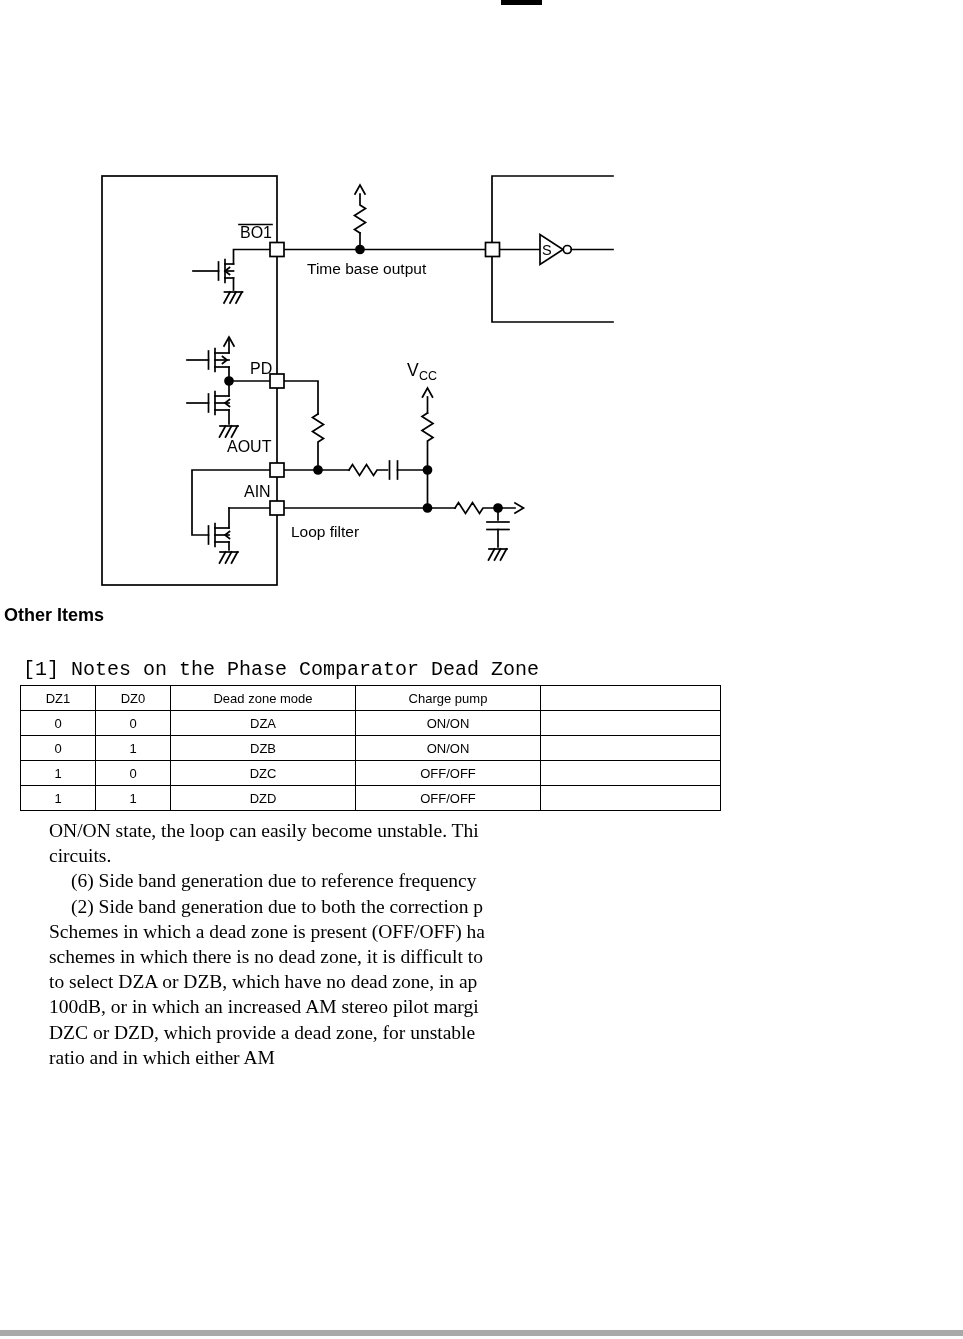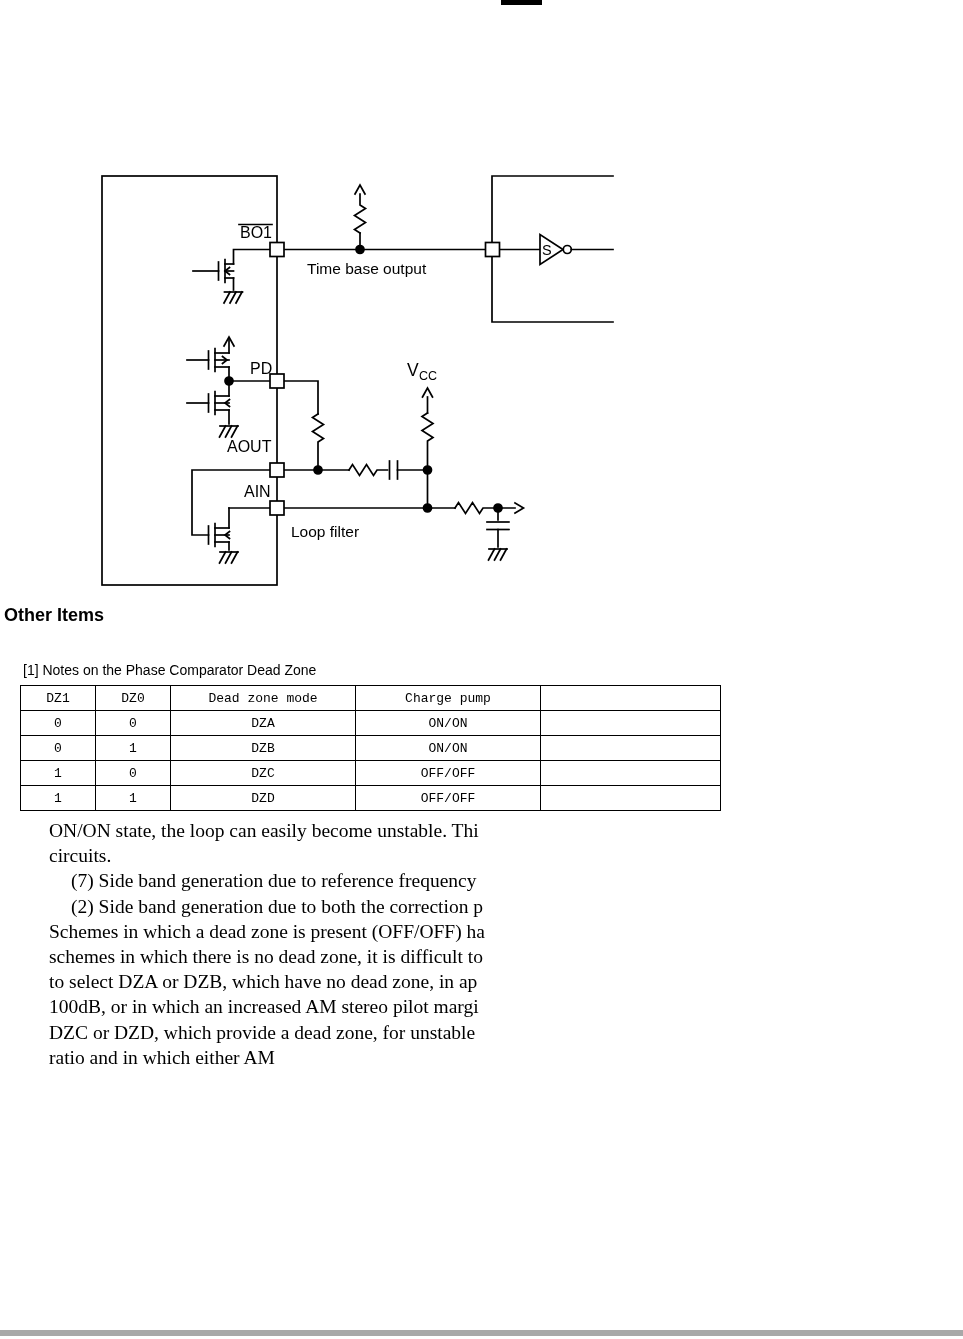--- a/index.html
+++ b/index.html
@@ -9,26 +9,26 @@
   }
   .abs{position:absolute;}
   #top-mark{left:501px;top:0;width:41px;height:5px;background:#000;}
   #footer-bar{left:0;top:1330px;width:963px;height:6px;background:#a8a8a8;}
   #circuit-svg{left:0;top:0;width:963px;height:620px;}
   #section-heading{
     left:4px;top:604px;font-family:"Liberation Sans",sans-serif;
     font-weight:bold;font-size:18px;line-height:22px;
   }
   #section-subheading{
-    left:23px;top:658px;font-family:Liberation Sans, sans-serif;
-    font-size:14px;line-height:24px;
+    left:23px;top:658px;font-family:Liberation Mono, monospace;
+    font-size:20px;line-height:24px;
   }
   #dz-table{
     left:20px;top:685px;width:700px;border-collapse:collapse;
-    table-layout:fixed;font-family:Liberation Mono, monospace;padding-left:36px;
+    table-layout:fixed;font-family:Liberation Sans, sans-serif;padding-left:36px;
   }
   #dz-table th,#dz-table td{
     border:1.5px solid #000;height:24px;text-align:center;vertical-align:middle;
     font-size:13px;font-weight:normal;padding:0;overflow:hidden;white-space:nowrap;
   }
   #body-text{
     left:49px;top:818px;width:560px;font-family:"Liberation Serif",serif;
     font-size:19.5px;line-height:25.2px;white-space:nowrap;
   }
   .body-line.indent{padding-left:22px;}
@@ -222,21 +222,21 @@
       <td>DZD</td>
       <td>OFF/OFF</td>
       <td></td>
     </tr>
   </tbody>
 </table>
 
 <div id="body-text" class="abs">
   <div class="body-line">ON/ON state, the loop can easily become unstable. Thi</div>
   <div class="body-line">circuits.</div>
-  <div class="body-line indent">(7) Side band generation due to reference frequency</div>
+  <div class="body-line indent">(6) Side band generation due to reference frequency</div>
   <div class="body-line indent">(2) Side band generation due to both the correction p</div>
   <div class="body-line">Schemes in which a dead zone is present (OFF/OFF) ha</div>
   <div class="body-line">schemes in which there is no dead zone, it is difficult to</div>
   <div class="body-line">to select DZA or DZB, which have no dead zone, in ap</div>
   <div class="body-line">100dB, or in which an increased AM stereo pilot margi</div>
   <div class="body-line">DZC or DZD, which provide a dead zone, for unstable</div>
   <div class="body-line">ratio and in which either AM</div>
 </div>
 
 <div id="footer-bar" class="abs"></div>

